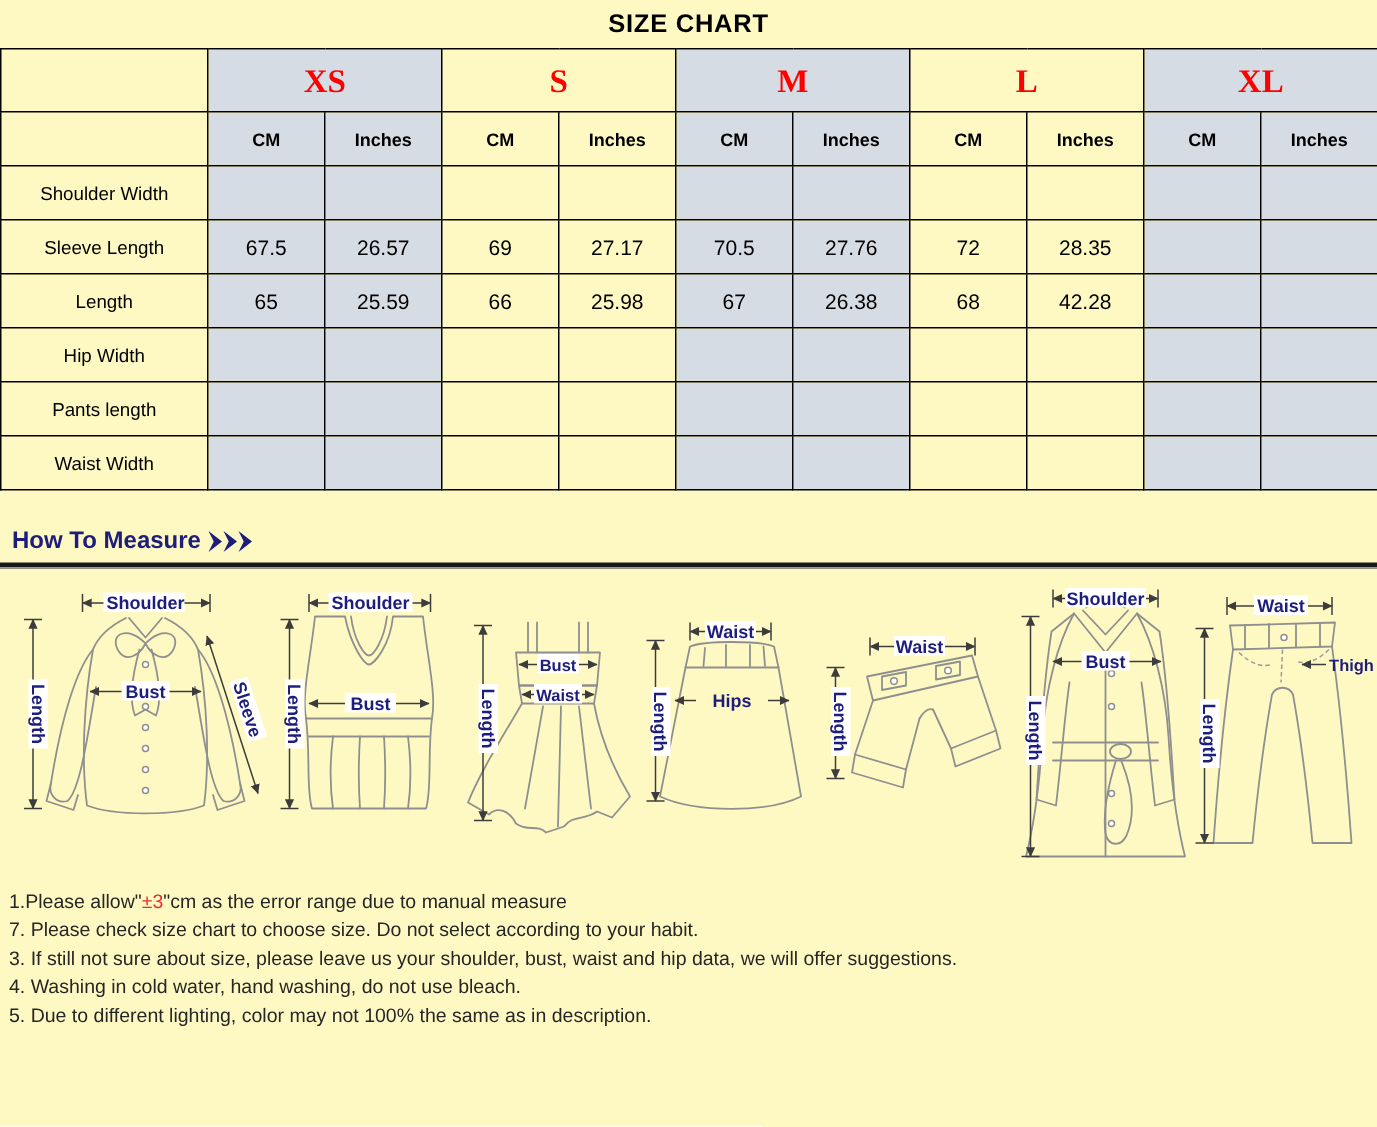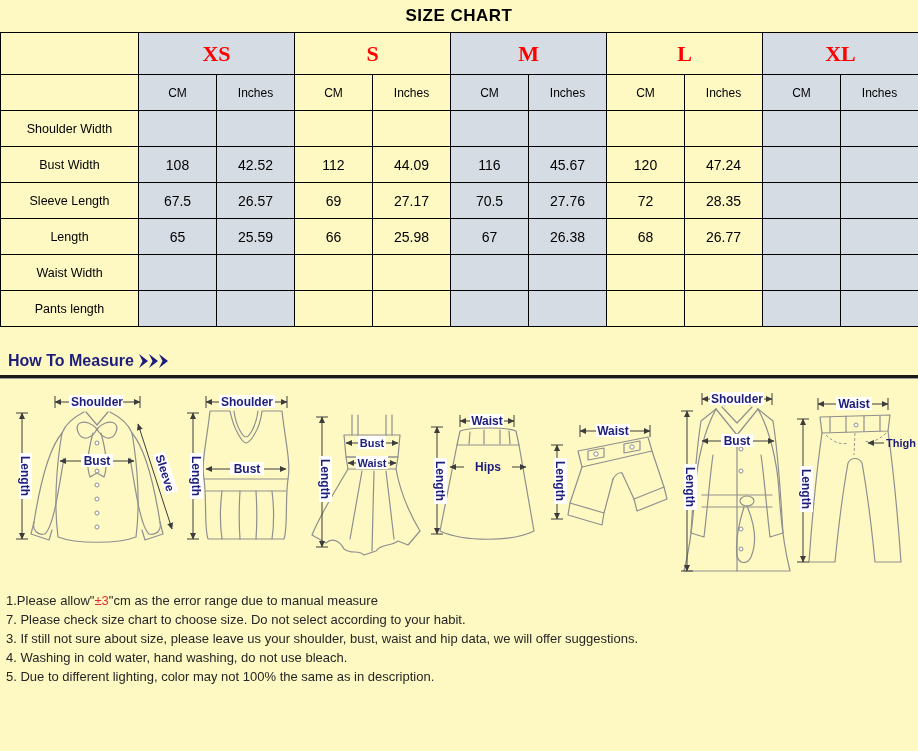--- a/index.html
+++ b/index.html
@@ -8,21 +8,21 @@
 
   .title{height:32px;line-height:32px;text-align:center;font-size:17px;font-weight:bold;letter-spacing:.5px;}
 
   table.size-table{border-collapse:collapse;table-layout:fixed;width:918px;}
   table.size-table td,table.size-table th{border:1px solid #000;text-align:center;vertical-align:middle;padding:0;overflow:hidden;}
   .shade{background:#d6dce4;}
   tr.size-row{height:42px;font-family:Liberation Serif, serif;}
   tr.unit-row{height:36px;}
   tr.data-row{height:36px;padding-left:36px;}
   th.size-h{font-size:22px;font-weight:bold;color:#ff0000;}
-  th.unit-h{font-size:12px;font-weight:normal;color:#000;}
+  th.unit-h{font-size:12px;font-weight:bold;color:#000;}
   td.row-label{font-size:12.5px;font-weight:normal;}
   td.val{font-size:14px;}
 
   .measure-head{margin:25px 0 0 8px;display:flex;align-items:center;gap:4px;height:18px;}
   .mh-text{font-size:16px;font-weight:bold;color:#1d1d7c;}
   .rule{margin-top:5px;height:3px;background:#1a1a1a;border-bottom:1px solid #9a9a9a;}
 
   .illus{display:block;}
   .g{fill:none;stroke:#8f8f8f;stroke-width:1.2;stroke-linejoin:round;stroke-linecap:round;}
   .gd{fill:none;stroke:#9a9a9a;stroke-width:1;stroke-dasharray:3,2;}
@@ -87,33 +87,20 @@
       <td class="val"></td>
       <td class="val"></td>
       <td class="val shade"></td>
       <td class="val shade"></td>
       <td class="val"></td>
       <td class="val"></td>
       <td class="val shade"></td>
       <td class="val shade"></td>
     </tr>
     <tr class="data-row">
-      <td class="row-label">Bust Width</td>
-      <td class="val shade">108</td>
-      <td class="val shade">42.52</td>
-      <td class="val">112</td>
-      <td class="val">44.09</td>
-      <td class="val shade">116</td>
-      <td class="val shade">45.67</td>
-      <td class="val">120</td>
-      <td class="val">47.24</td>
-      <td class="val shade"></td>
-      <td class="val shade"></td>
-    </tr>
-    <tr class="data-row">
       <td class="row-label">Sleeve Length</td>
       <td class="val shade">67.5</td>
       <td class="val shade">26.57</td>
       <td class="val">69</td>
       <td class="val">27.17</td>
       <td class="val shade">70.5</td>
       <td class="val shade">27.76</td>
       <td class="val">72</td>
       <td class="val">28.35</td>
       <td class="val shade"></td>
@@ -121,39 +108,52 @@
     </tr>
     <tr class="data-row">
       <td class="row-label">Length</td>
       <td class="val shade">65</td>
       <td class="val shade">25.59</td>
       <td class="val">66</td>
       <td class="val">25.98</td>
       <td class="val shade">67</td>
       <td class="val shade">26.38</td>
       <td class="val">68</td>
-      <td class="val">26.77</td>
+      <td class="val">42.28</td>
+      <td class="val shade"></td>
+      <td class="val shade"></td>
+    </tr>
+    <tr class="data-row">
+      <td class="row-label">Hip Width</td>
+      <td class="val shade"></td>
+      <td class="val shade"></td>
+      <td class="val"></td>
+      <td class="val"></td>
+      <td class="val shade"></td>
+      <td class="val shade"></td>
+      <td class="val"></td>
+      <td class="val"></td>
+      <td class="val shade"></td>
+      <td class="val shade"></td>
+    </tr>
+    <tr class="data-row">
+      <td class="row-label">Pants length</td>
+      <td class="val shade"></td>
+      <td class="val shade"></td>
+      <td class="val"></td>
+      <td class="val"></td>
+      <td class="val shade"></td>
+      <td class="val shade"></td>
+      <td class="val"></td>
+      <td class="val"></td>
       <td class="val shade"></td>
       <td class="val shade"></td>
     </tr>
     <tr class="data-row">
       <td class="row-label">Waist Width</td>
-      <td class="val shade"></td>
-      <td class="val shade"></td>
-      <td class="val"></td>
-      <td class="val"></td>
-      <td class="val shade"></td>
-      <td class="val shade"></td>
-      <td class="val"></td>
-      <td class="val"></td>
-      <td class="val shade"></td>
-      <td class="val shade"></td>
-    </tr>
-    <tr class="data-row">
-      <td class="row-label">Pants length</td>
       <td class="val shade"></td>
       <td class="val shade"></td>
       <td class="val"></td>
       <td class="val"></td>
       <td class="val shade"></td>
       <td class="val shade"></td>
       <td class="val"></td>
       <td class="val"></td>
       <td class="val shade"></td>
       <td class="val shade"></td>

